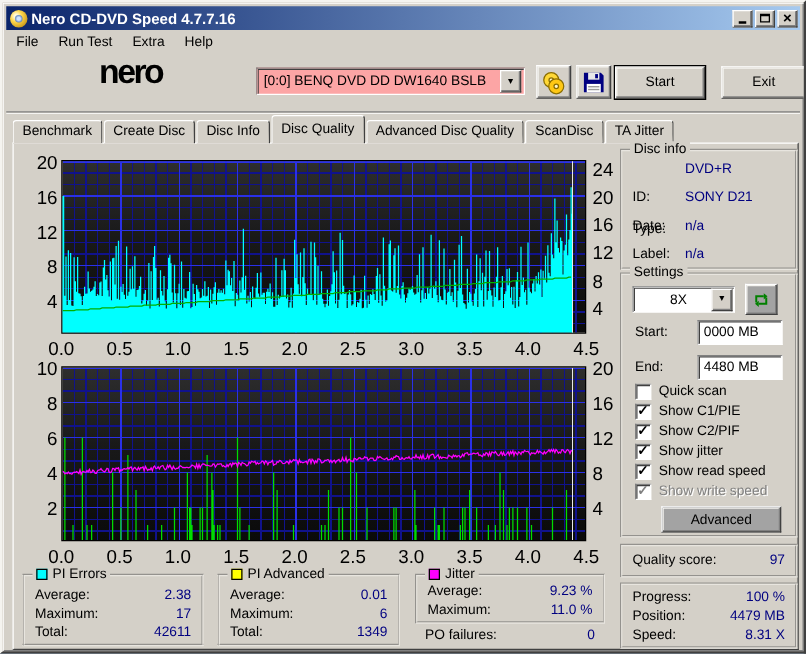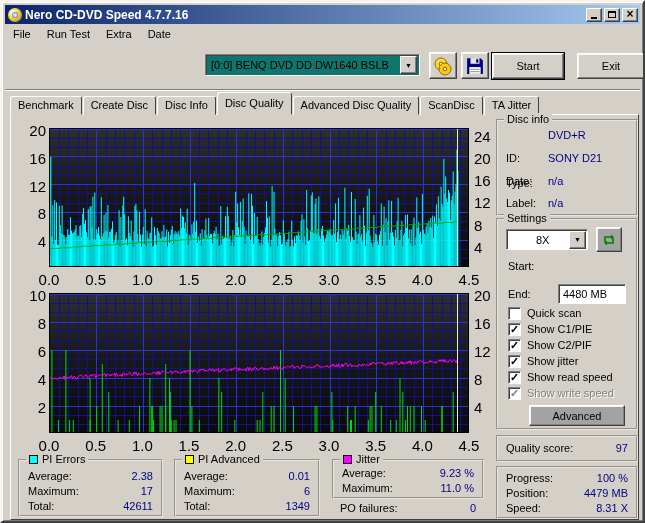--- a/index.html
+++ b/index.html
@@ -26,21 +26,21 @@
   .glyph-close{font-size:12px;line-height:11px;}
   
   .menubar{position:absolute;left:3px;top:22px;right:3px;height:19px;display:flex;align-items:center;}
   .menuitem{padding:2px 8px;cursor:default;}
   
   .toolbar{position:absolute;left:3px;top:41px;right:3px;height:47px;
     border-bottom:1px solid #808080;box-shadow:0 1px 0 #fff;}
   .logo{position:absolute;left:12px;top:1px;width:175px;text-align:center;line-height:1;cursor:default;}
   .logo .l1{font-size:27px;font-weight:900;letter-spacing:-2px;}
   .logo .l2{font-size:13px;font-weight:900;font-style:italic;letter-spacing:0px;margin-top:-1px;}
-  .combo{position:absolute;left:200px;top:11px;width:215px;height:22px;background:#0f766e;
+  .combo{position:absolute;left:200px;top:11px;width:215px;height:22px;background:#fca5a5;
     border:1px solid;border-color:#808080 #fff #fff #808080;box-shadow:inset 1px 1px 0 #404040;
     display:flex;align-items:center;}
   .combo .txt{flex:1;padding:0 5px;white-space:nowrap;overflow:hidden;}
   .dropbtn{width:17px;height:18px;margin:1px 2px 1px 0;background:#d4d0c8;border:1px solid;
     border-color:#fff #404040 #404040 #fff;box-shadow:inset -1px -1px 0 #808080;
     display:flex;align-items:center;justify-content:center;font-size:7px;flex:none;cursor:default;}
   .toolbtn{position:absolute;top:9px;width:28px;height:27px;background:#d4d0c8;border:1px solid;
     border-color:#fff #404040 #404040 #fff;box-shadow:inset -1px -1px 0 #808080,inset 1px 1px 0 #f5f4f0;
     display:flex;align-items:center;justify-content:center;cursor:default;}
   .pushbtn{position:absolute;top:10px;height:26px;background:#d4d0c8;border:1px solid;
@@ -94,25 +94,26 @@
       </span>
     <span class="winbtn">
         <span class="glyph-close">×</span>
       </span>
   </div>
 
   <div class="menubar">
     <span class="menuitem">File</span>
     <span class="menuitem">Run Test</span>
     <span class="menuitem">Extra</span>
-    <span class="menuitem">Date</span>
+    <span class="menuitem">Help</span>
   </div>
 
   <div class="toolbar">
     <div class="logo">
+      <div class="l1">nero</div>
     </div>
     <div class="combo">
       <span class="txt">[0:0]   BENQ DVD DD DW1640 BSLB</span>
       <span class="dropbtn">
           <span>▼</span>
         </span>
     </div>
     <span class="toolbtn" style="left:424px;">
       <svg width="20" height="20" viewBox="0 0 20 20">
         <circle cx="8" cy="8" r="6" fill="#ffd836" stroke="#8a6d00"></circle>
@@ -248,20 +249,23 @@
     </div>
     <span class="smallbtn" style="left:98px;top:7px;width:26px;height:25px;">
       <svg width="14" height="14" viewBox="0 0 14 14">
         <path d="M3 9 V4 H9" fill="none" stroke="#008000" stroke-width="1.6"></path>
         <path d="M9 1.5 L12 4 L9 6.5 Z" fill="#008000"></path>
         <path d="M11 5 V10 H5" fill="none" stroke="#008000" stroke-width="1.6"></path>
         <path d="M5 7.5 L2 10 L5 12.5 Z" fill="#008000"></path>
       </svg>
     </span>
     <span style="position:absolute;left:10px;top:40px;">Start:</span>
+    <div class="field" style="left:60px;top:36px;width:68px;height:20px;">
+      <span>0000 MB</span>
+    </div>
     <span style="position:absolute;left:10px;top:68px;">End:</span>
     <div class="field" style="left:60px;top:64px;width:68px;height:20px;">
       <span>4480 MB</span>
     </div>
     <div class="cbrow" style="top:86px;">
         <span class="cbbox"></span>
         <span>Quick scan</span>
       </div>
     <div class="cbrow" style="top:102px;">
         <span class="cbbox">✓</span>

